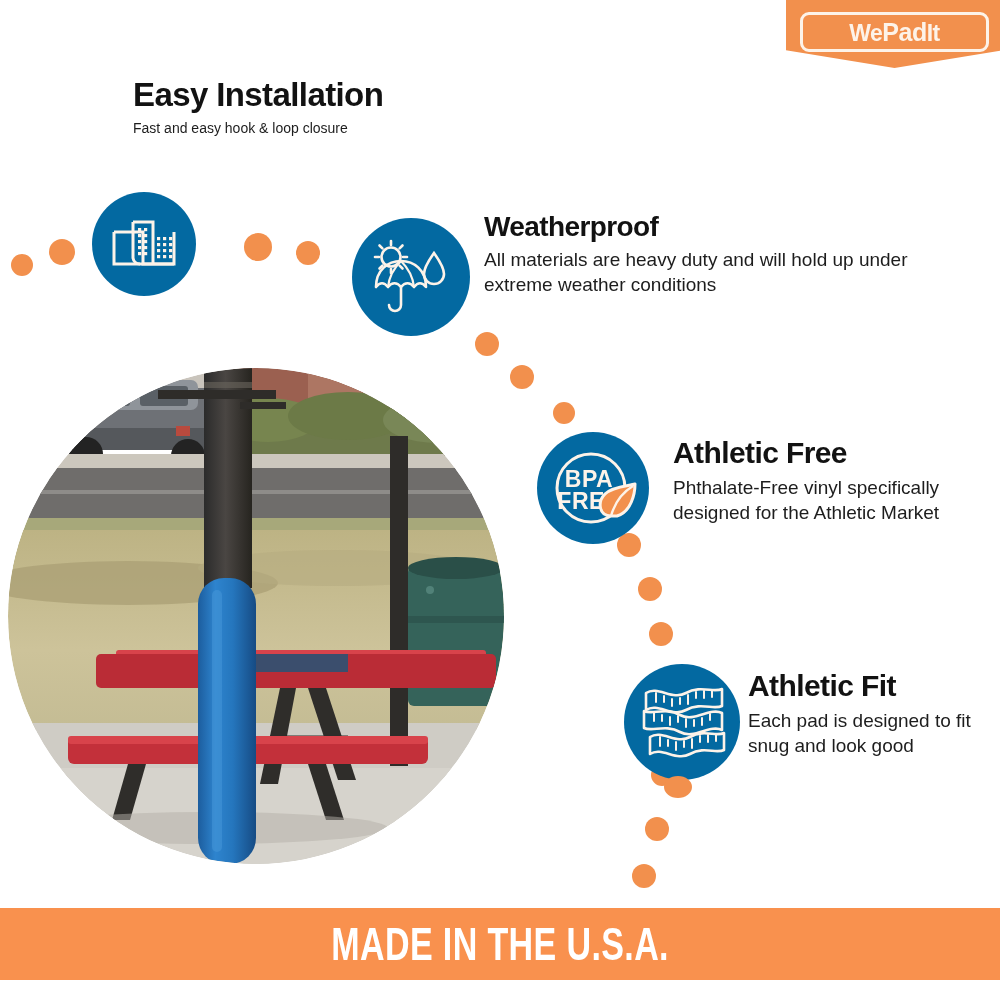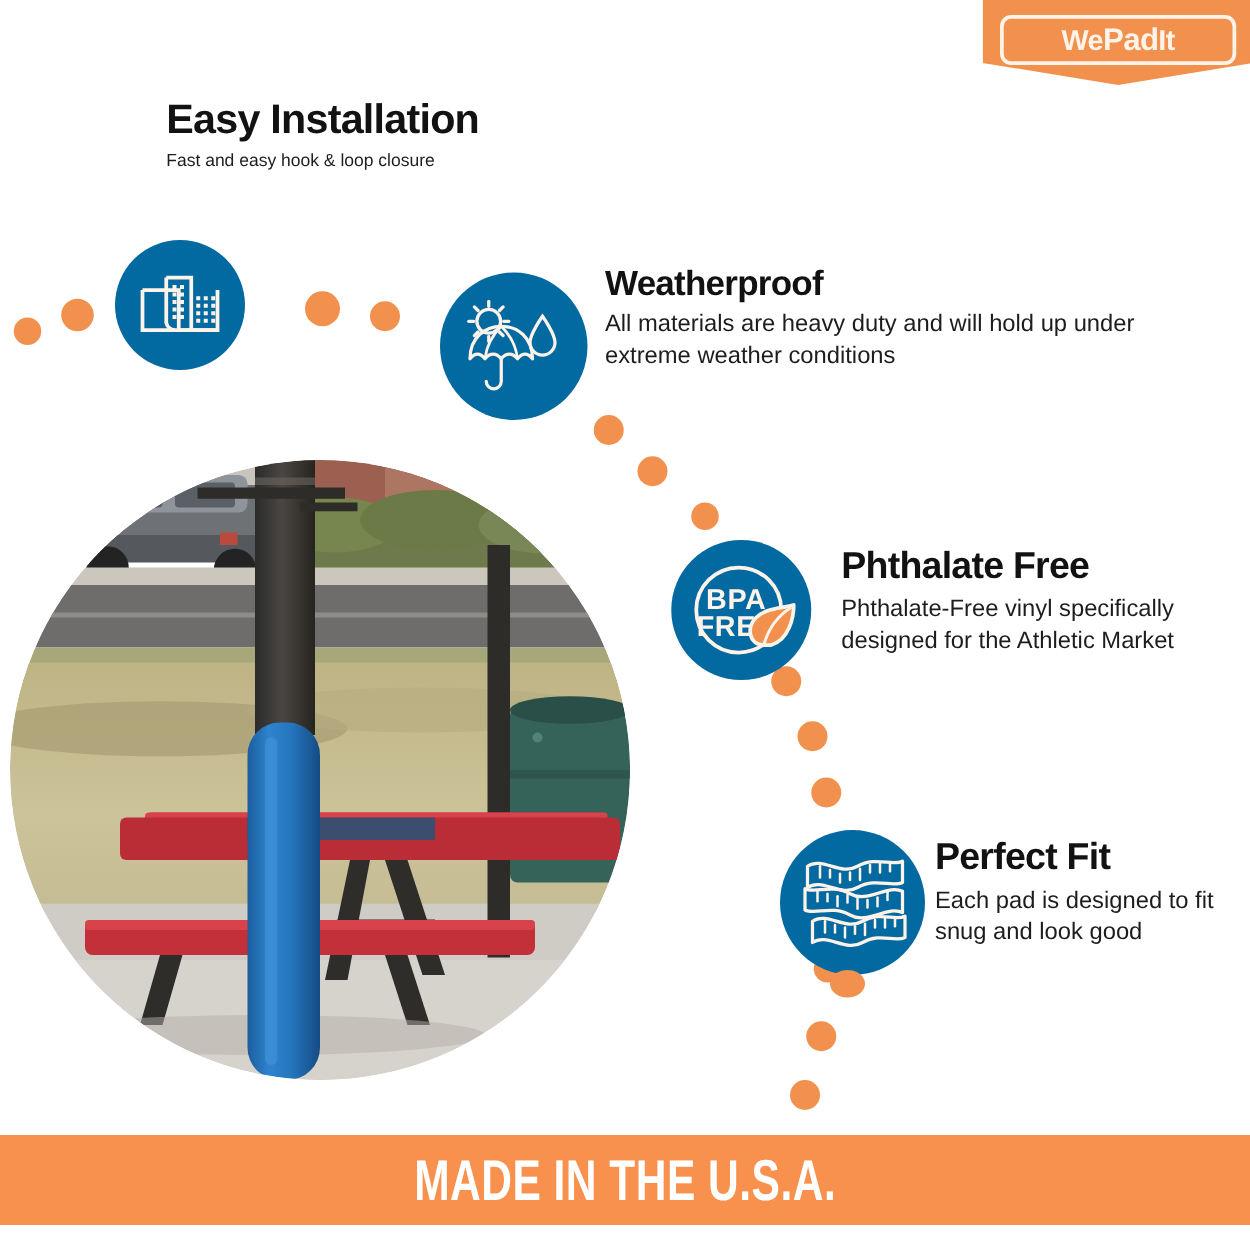--- a/index.html
+++ b/index.html
@@ -230,37 +230,37 @@
                C29 45 24 45 20 50 C16 45 12 45 8 50 Z" stroke="#FDF3E9" stroke-width="2.6" fill="none" stroke-linejoin="round"></path>
 
       <path d="M33 24 C25 32 21 41 20 50" stroke="#FDF3E9" stroke-width="2.2" fill="none"></path>
       <path d="M33 24 C41 32 45 41 46 50" stroke="#FDF3E9" stroke-width="2.2" fill="none"></path>
 
       <path d="M33 50 V68 a6 6 0 0 1 -12 0" stroke="#FDF3E9" stroke-width="2.6" fill="none" stroke-linecap="round"></path>
     </svg>
   </div>
 
   <div class="feat" id="feat-phthalate">
-    <p class="feat-title">Phthalate Free</p>
+    <p class="feat-title">Athletic Free</p>
     <p class="feat-desc">Phthalate-Free vinyl specifically designed for the Athletic Market</p>
   </div>
 
   <div class="icon-circle" style="left:537px; top:432px; width:112px; height:112px;">
     <svg width="96" height="96" viewBox="0 0 96 96" fill="none" aria-hidden="true">
       <circle cx="46" cy="48" r="34" stroke="#FDF3E9" stroke-width="3" fill="none"></circle>
       <text x="44" y="47" text-anchor="middle" font-family="Liberation Sans, sans-serif" font-size="23" font-weight="700" fill="#FDF3E9" letter-spacing="0.5">BPA</text>
       <text x="44" y="69" text-anchor="middle" font-family="Liberation Sans, sans-serif" font-size="23" font-weight="700" fill="#FDF3E9" letter-spacing="0.5">FREE</text>
 
       <path d="M66 76 C54 76 52 62 60 54 C68 46 84 46 90 44 C90 54 86 72 72 76 Z" fill="#F2904D" stroke="#FDF3E9" stroke-width="3" stroke-linejoin="round"></path>
       <path d="M88 46 C78 52 70 62 66 76" stroke="#FDF3E9" stroke-width="2.4" fill="none"></path>
     </svg>
   </div>
 
   <div class="feat" id="feat-fit">
-    <p class="feat-title">Perfect Fit</p>
+    <p class="feat-title">Athletic Fit</p>
     <p class="feat-desc">Each pad is designed to fit snug and look good</p>
   </div>
 
   <div class="icon-circle" style="left:624px; top:664px; width:116px; height:116px;">
     <svg width="92" height="86" viewBox="0 0 92 86" fill="none" aria-hidden="true">
       <g stroke="#FDF3E9" stroke-width="2.6" fill="none" stroke-linejoin="round">
 
         <path d="M10 14 C22 6 36 22 50 14 C64 6 78 14 86 10
                  L86 27 C78 31 64 23 50 31 C36 39 22 23 10 31 Z"></path>
 

